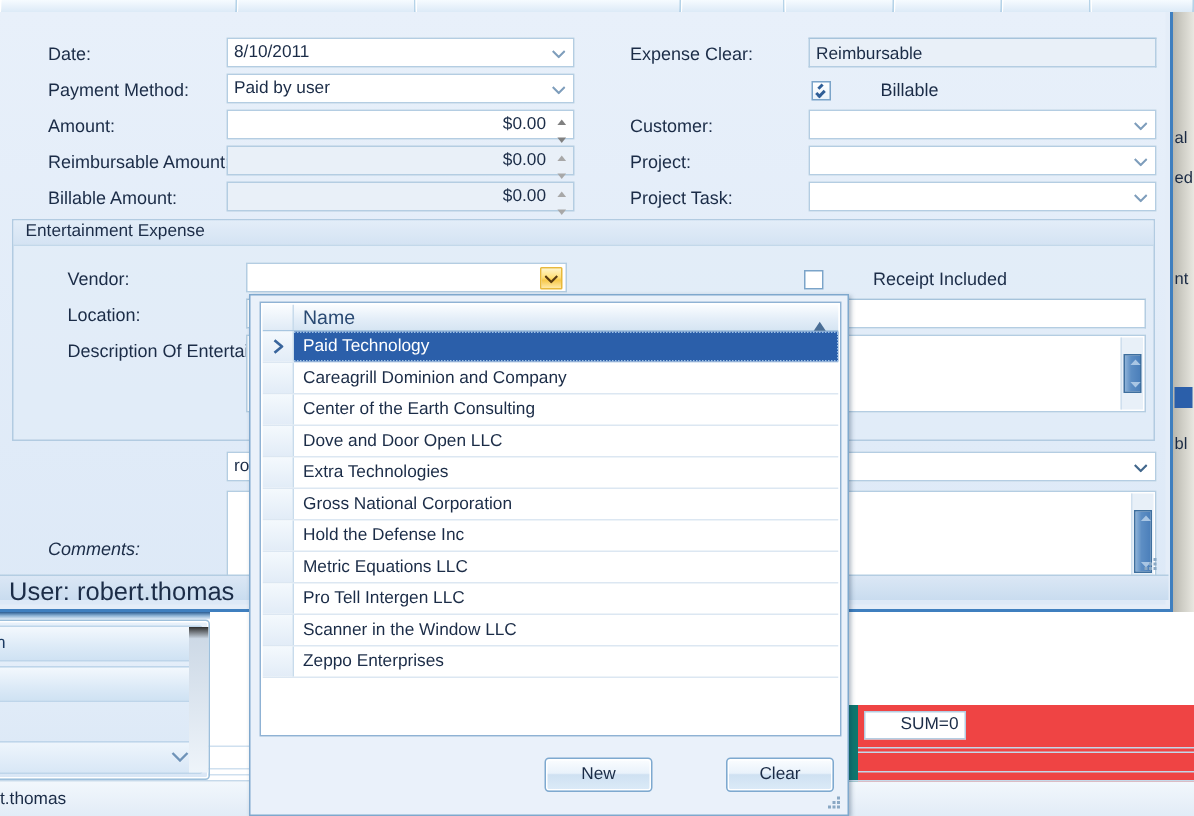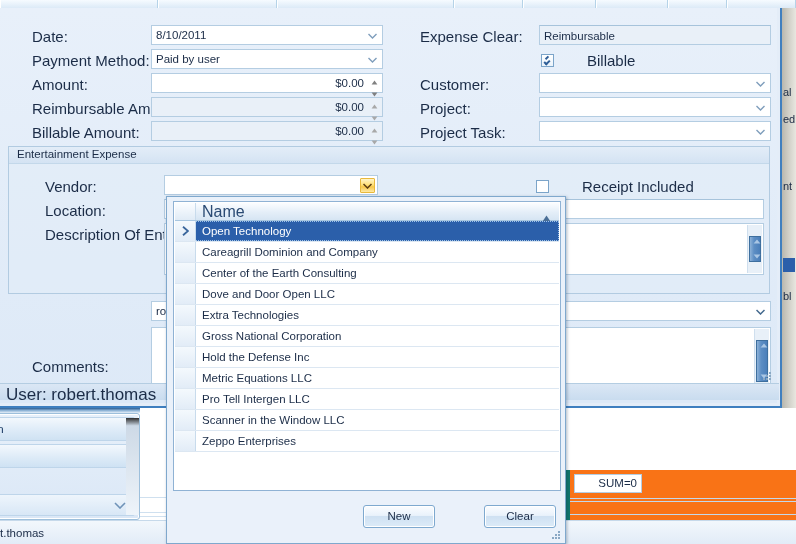--- a/index.html
+++ b/index.html
@@ -57,21 +57,21 @@
     border-bottom: 2px solid #3f7fbf;
     overflow: hidden;
   }
   .form-panel-inner {
     position: absolute; left: 0; top: 0; right: 3px; bottom: 3px;
     background: linear-gradient(to bottom,#e8f0fa,#dde9f7);
   }
 
   
   .row { position: absolute; height: 22px; display: flex; align-items: center; }
-  .lbl { font-size: 15px; color: #1b2c47; white-space: nowrap; padding-left: 28px; }
+  .lbl { font-size: 12px; color: #1b2c47; white-space: nowrap; padding-left: 28px; }
 
   .tb {
     height: 20px; background: #ffffff;
     border: 1px solid #b4cde2; border-top-color: #a6c3db;
     font-size: 11.5px; color: #1b2c47;
     padding: 2px 4px 0 4px; line-height: 16px;
     font-family: "Liberation Sans", sans-serif;
     outline: none;
   }
   .tb.ro { background: #e9f0f8; }
@@ -180,21 +180,21 @@
   }
   .taskbar-strip {
     position:absolute; left:0; top:520px; width:796px; height:24px;
     background: linear-gradient(to bottom,#f2f7fc,#e2ecf7);
     border-top: 1px solid #c6d9ea;
   }
 
   
   .sum-host {
     position: absolute; left: 566px; top: 470px; width: 230px; height: 74px;
-    background: #f97316; border-left: 4px solid #0f766e;
+    background: #ef4444; border-left: 6px solid #0f766e;
   }
   .sum-box {
     position: absolute; left: 4px; top: 4px; width: 68px; height: 19px;
     background: #ffffff; border: 1px solid #b4cde2;
     font-size: 11.5px; color: #1b2c47; text-align: right;
     padding: 2px 4px 0 0;
   }
   .sum-line { position: absolute; left: 0; right: 0; height: 1px; background: #c3d8ea; }
 
   
@@ -211,21 +211,21 @@
   .grid-inner { position:absolute; left:1px; top:1px; right:1px; bottom:1px; background:#ffffff; overflow:hidden; }
   .grid-head {
     height: 18px; display: flex; align-items: center;
     background: linear-gradient(to bottom,#fbfdff,#e4eef8 55%,#d6e5f3);
     border-bottom: 1px solid #a8c6e0;
     position: relative;
   }
   .grid-head .ind { width: 21px; height: 100%; border-right: 1px solid #c8dbec;
                     background: linear-gradient(to bottom,#fbfdff,#e0ebf6); }
   .grid-head .hcell {
-    flex: 1; padding-left: 6px; font-size: 16px; color: #2a4a73;
+    flex: 1; padding-left: 6px; font-size: 13px; color: #2a4a73;
     position: relative; height: 100%; line-height: 18px;
   }
   .sort-arrow { position: absolute; right: 8px; top: 5px; }
   .grid-row {
     height: 21px; display: flex; align-items: center;
     border-bottom: 1px solid #dce7f2; position: relative;
   }
   .grid-row .ind {
     width: 21px; height: 100%; border-right: 1px solid #c8dbec;
     background: linear-gradient(to bottom,#f4f9fd,#e2ecf7);
@@ -298,21 +298,21 @@
       </div>
       <div class="combo" style="position:absolute;left:151px;top:17px;width:232px;">
         <span class="val">8/10/2011</span>
         <span class="arrow">
           <svg width="9" height="6" viewBox="0 0 9 6">
               <path d="M0.5 1 L4.5 5 L8.5 1" fill="none" stroke="#7f9ebc" stroke-width="1.4"></path>
             </svg>
         </span>
       </div>
 
-      <div class="row" style="left:4px; top:41px;text-align:right;">
+      <div class="row" style="left:4px; top:41px;">
         <span class="lbl" style="width:145px;">Payment Method:</span>
       </div>
       <div class="combo" style="position:absolute;left:151px;top:41px;width:232px;">
         <span class="val">Paid by user</span>
         <span class="arrow">
           <svg width="9" height="6" viewBox="0 0 9 6">
               <path d="M0.5 1 L4.5 5 L8.5 1" fill="none" stroke="#7f9ebc" stroke-width="1.4"></path>
             </svg>
         </span>
       </div>
@@ -456,21 +456,21 @@
       <div class="combo" style="position:absolute;left:151px;top:293px;width:620px;">
         <span class="val">ro</span>
         <span class="arrow">
           <svg width="9" height="6" viewBox="0 0 9 6">
               <path d="M0.5 1 L4.5 5 L8.5 1" fill="none" stroke="#43688d" stroke-width="1.5"></path>
             </svg>
         </span>
       </div>
 
       <div class="row" style="left:4px; top:347px;">
-        <span class="lbl" style="width:145px;">Comments:</span>
+        <span class="lbl" style="width:145px;font-style:italic;">Comments:</span>
       </div>
       <div class="ta" style="position:absolute;left:151px;top:319px;width:620px;height:68px;">
         <span style="position:absolute;left:4px;top:2px;font-size:11.5px;"></span>
         <div class="sb">
           <div class="sb-btn"></div>
           <div class="sb-btn"></div>
           <div class="sb-thumb">
             <svg style="position:absolute;left:3px;top:2px;" width="8" height="5" viewBox="0 0 8 5">
                 <path d="M4 0.6 L7.4 4.4 L0.6 4.4 Z" fill="#a9c6e4"></path>
               </svg>
@@ -538,21 +538,21 @@
           </div>
         </div>
 
         <div id="vendor-rows">
             <div class="grid-row sel">
               <div class="ind">
                 <svg width="7" height="10" viewBox="0 0 7 10">
                   <path d="M1 0.8 L6 5 L1 9.2" fill="none" stroke="#39659c" stroke-width="1.8"></path>
                 </svg>
               </div>
-              <div class="cell">Open Technology</div>
+              <div class="cell">Paid Technology</div>
             </div>
             <div class="grid-row">
               <div class="ind"></div>
               <div class="cell">Careagrill Dominion and Company</div>
             </div>
             <div class="grid-row">
               <div class="ind"></div>
               <div class="cell">Center of the Earth Consulting</div>
             </div>
             <div class="grid-row">

